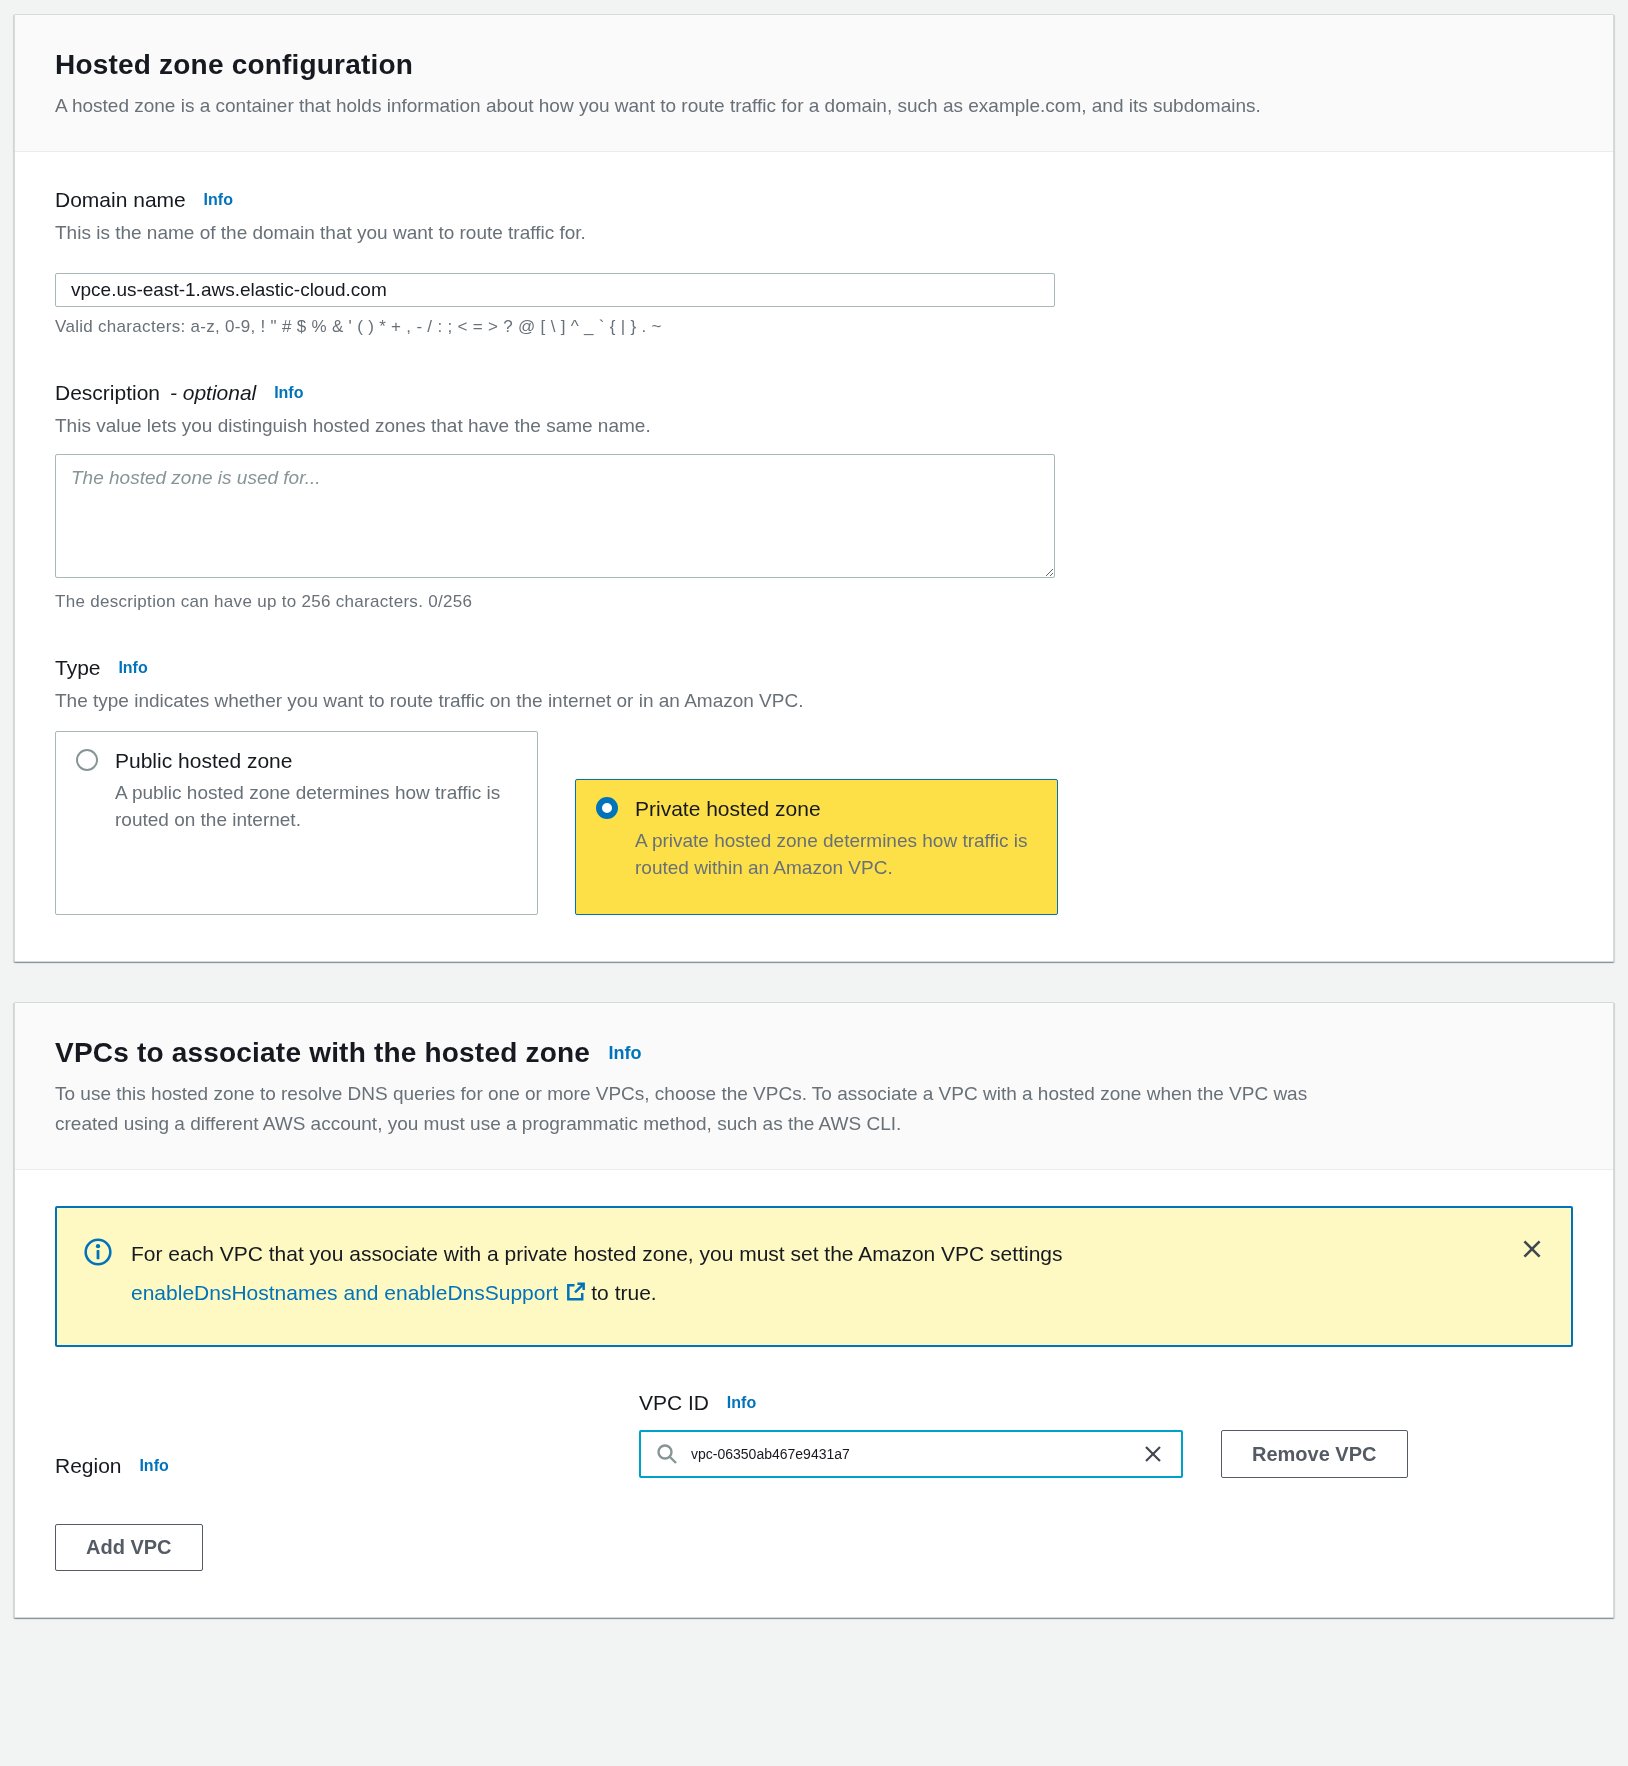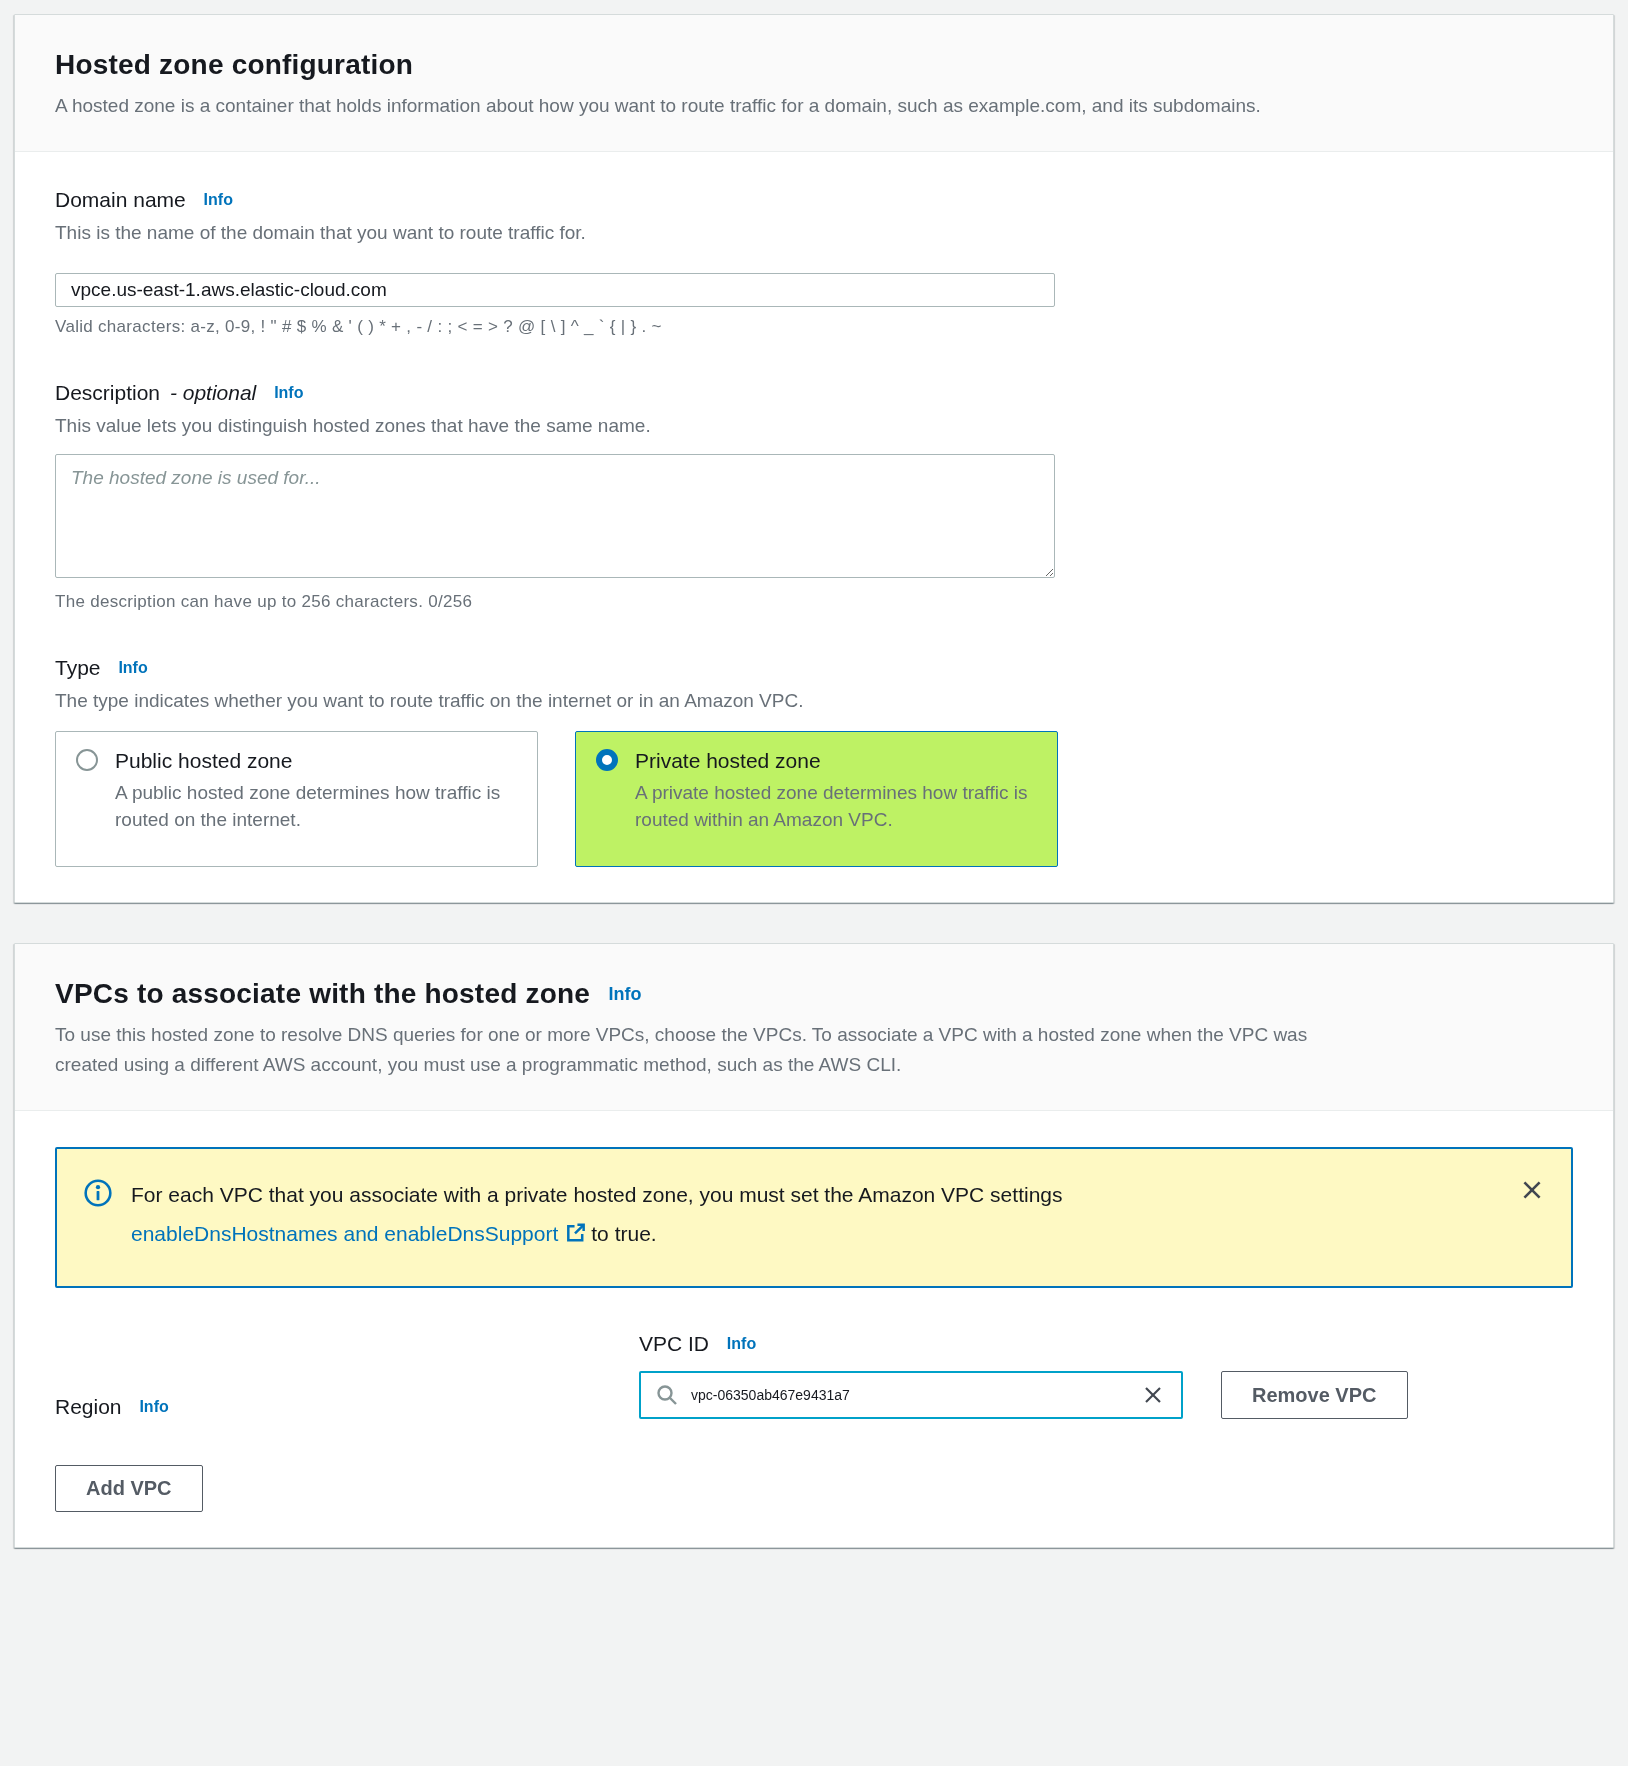--- a/index.html
+++ b/index.html
@@ -18,21 +18,21 @@
     width:1600px;
   }
   .card + .card { margin-top:40px; }
   .card-header {
     background:#fafafa;
     border-bottom:1px solid #eaeded;
     padding:34px 40px 30px 40px;
   }
   .card-title { font-size:28px; font-weight:700; color:#16191f; letter-spacing:0.2px; display:inline; }
   .card-desc { font-size:19px; color:#687078; line-height:30px; margin-top:10px; max-width:1300px; }
-  .card-body { padding:36px 40px 35px 40px; }
+  .card-body { padding:36px 40px 46px 40px; }
 
   .info-link { color:#0073bb; font-size:16px; font-weight:700; text-decoration:none; cursor:pointer; }
   .header-info { font-size:18px; margin-left:14px; vertical-align:3px; }
 
   .field { margin-bottom:44px; }
   .field:last-child { margin-bottom:0; }
   .label-row { font-size:21px; color:#16191f; }
   .label { font-size:21px; }
   .label.italic { font-style:italic; margin-left:4px; }
   .label-row .info-link { margin-left:12px; vertical-align:2px; }
@@ -60,21 +60,21 @@
   textarea.text-area::placeholder { color:#879596; font-style:italic; }
 
   .radio-cards { display:flex; gap:37px; margin-top:16px; }
   .radio-card {
     width:483px; min-height:136px;
     border:1px solid #aab7b8; border-radius:2px;
     background:#fff;
     padding:17px 20px 22px 20px;
     cursor:pointer;
   }
-  .radio-card.selected { border-color:#0073bb; background:#bef264; }
+  .radio-card.selected { border-color:#0073bb; background:#fde047;margin-top:48px; }
   .radio-title-row { display:flex; align-items:flex-start; }
   .radio-circle {
     width:22px; height:22px; border-radius:50%;
     border:2px solid #879596; background:#fff;
     flex:0 0 auto;
   }
   .radio-card.selected .radio-circle { border:6px solid #0073bb; }
   .radio-title { font-size:21px; margin-left:17px; }
   .radio-desc { font-size:19px; color:#687078; line-height:27px; margin-top:6px; margin-left:39px; }
 

